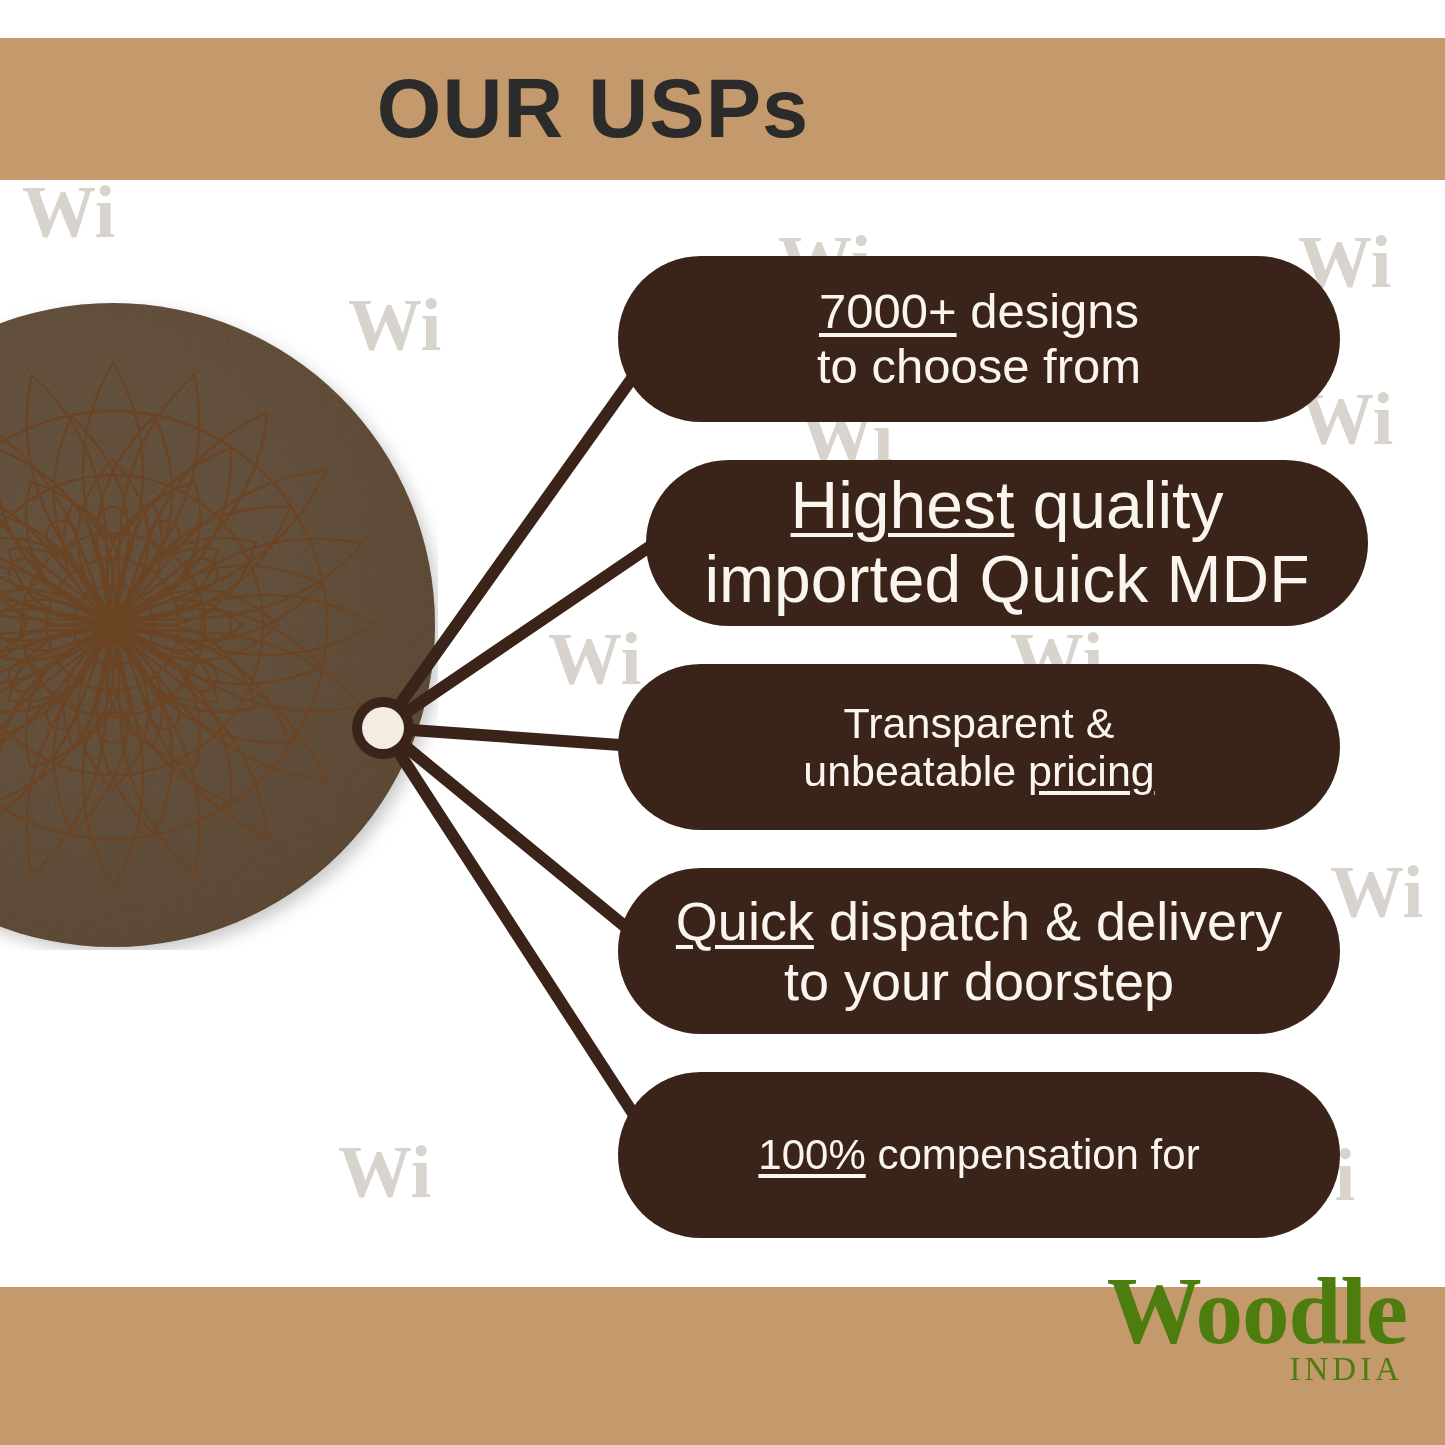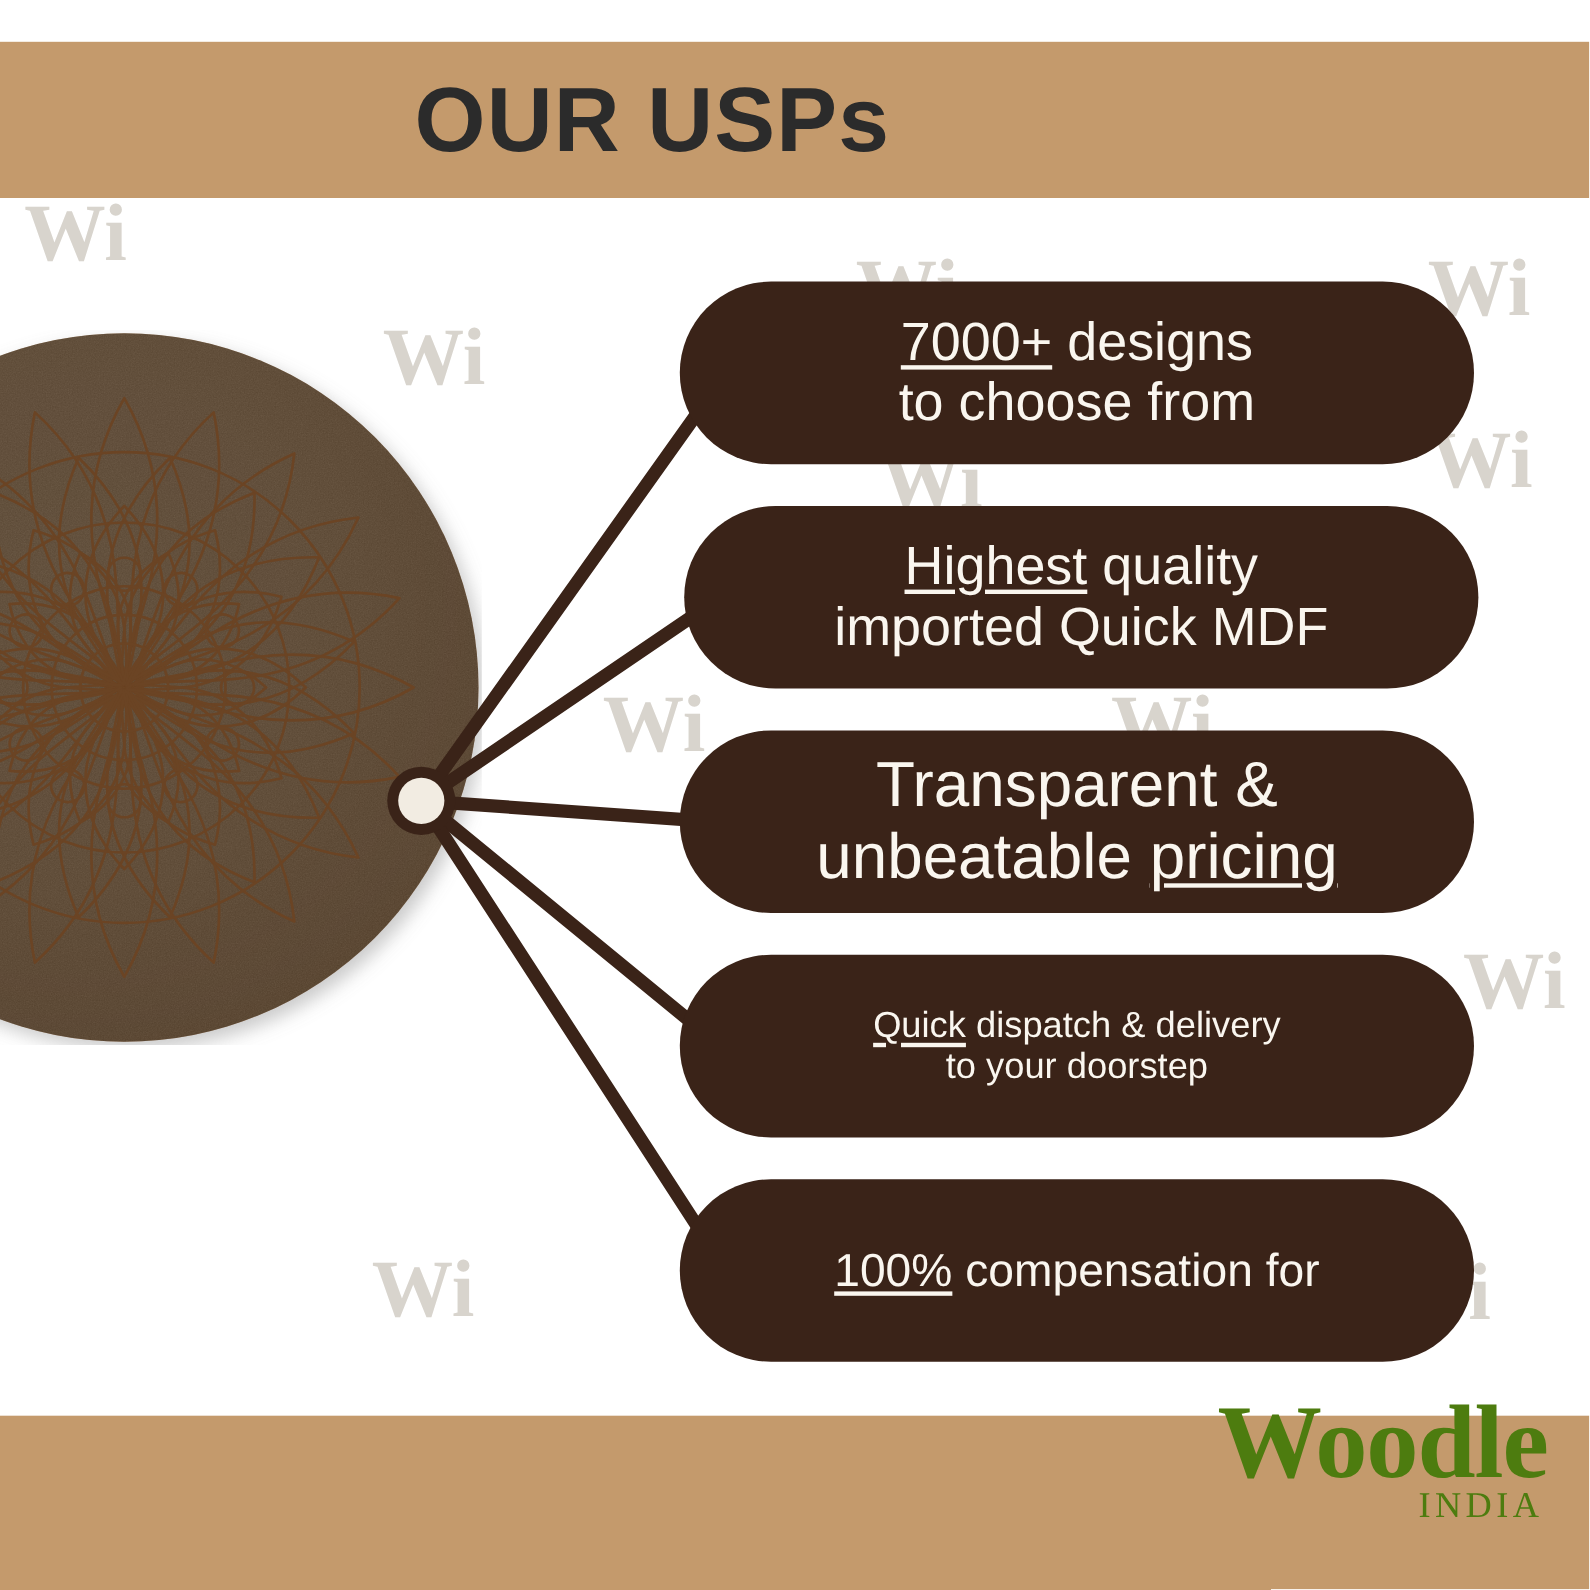--- a/index.html
+++ b/index.html
@@ -84,26 +84,26 @@
     text-align:center;
   }
   .pill .ln {
     font-weight:400;
     line-height:1.12;
     white-space:nowrap;
   }
   .pill .u { text-decoration:underline; text-underline-offset:5px; text-decoration-thickness:4px; }
 
   #pill-0 { left:618px; top:256px;  width:722px; height:166px; font-size:49px; }
-  #pill-1 { left:622px; top:460px;  width:722px; height:166px; font-size:49px; }
-  #pill-2 { left:618px; top:664px;  width:722px; height:166px; font-size:58px; }
+  #pill-1 { left:646px; top:460px;  width:722px; height:166px; font-size:66px; }
+  #pill-2 { left:618px; top:664px;  width:722px; height:166px; font-size:43px; }
   #pill-3 { left:618px; top:868px;  width:722px; height:166px; font-size:49px; }
   #pill-4 { left:618px; top:1072px; width:722px; height:166px; font-size:49px; }
 
-  #pill-3 { font-size:33px; }
+  #pill-3 { font-size:54px; }
   #pill-4 { font-size:42px; }
 
   
   #logo {
     position:absolute;
     right:38px; top:1264px;
     z-index:8;
     text-align:right;
     color:#4d7c0f;
     line-height:1;

